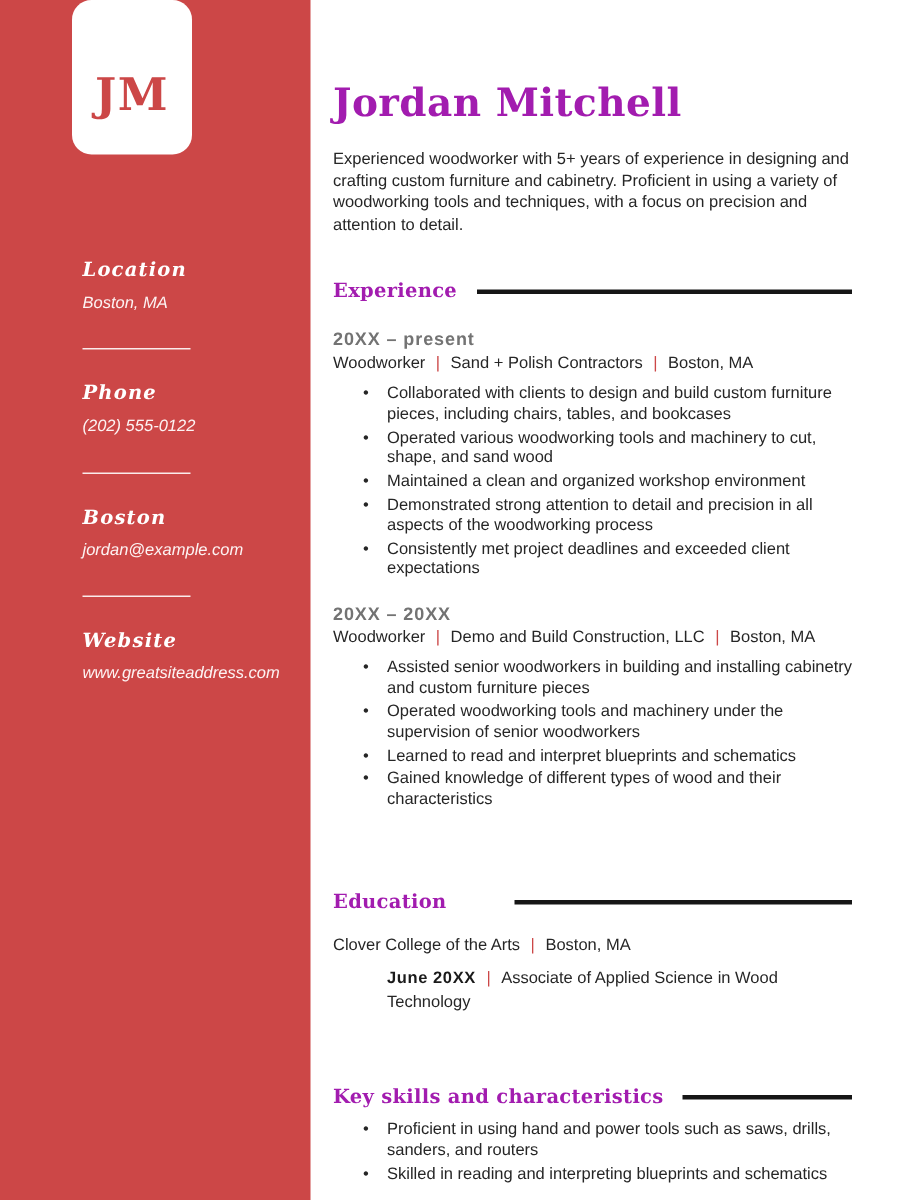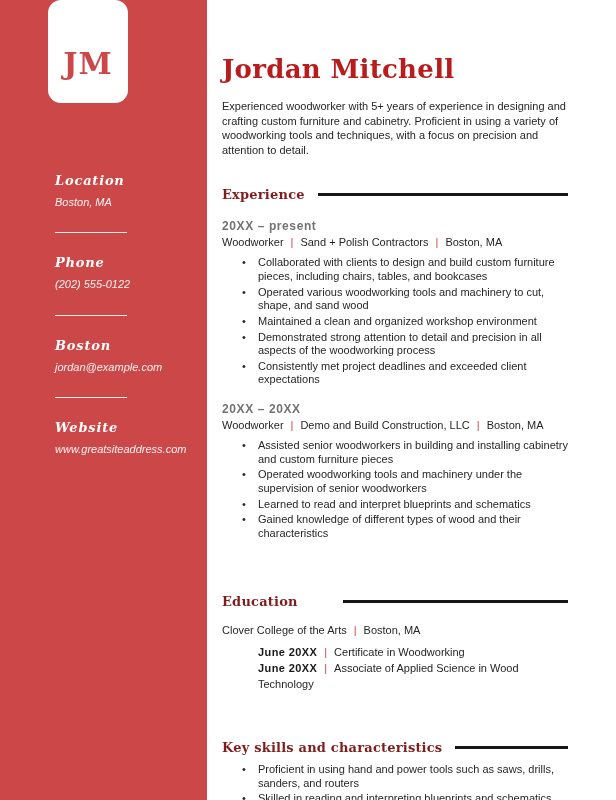--- a/index.html
+++ b/index.html
@@ -56,37 +56,37 @@
   
   .content {
     position: absolute; left: 222px; top: 0;
     width: 346px; padding-top: 55px;
   }
   h1.name {
     font-family: "DejaVu Serif", serif;
     font-weight: bold;
     font-size: 26px;
     line-height: 1.15;
-    color: #b91c1c;
+    color: #a21caf;
     letter-spacing: 0.3px;
   }
   .summary {
     margin-top: 14px;
     font-size: 11px;
     line-height: 1.33;
     color: #262626;
   }
   .section-heading {
     display: flex; align-items: center;
   }
   .section-heading h2 {
     font-family: "DejaVu Serif", serif;
     font-weight: bold;
     font-size: 13px;
-    color: #7f1d1d;
+    color: #a21caf;
     white-space: nowrap;
     letter-spacing: 0.2px;
   }
   .section-heading .rule {
     flex: 1; height: 3px;
     background: #161616;
     margin-left: 13px;
   }
   .heading-experience { margin-top: 30px; }
   .heading-education  { margin-top: 54px; gap: 32px; }
@@ -195,21 +195,20 @@
       </div>
 
     <div class="section-heading heading-education">
       <h2>Education</h2>
       <div class="rule"></div>
     </div>
     <div class="edu-school">
       <span>Clover College of the Arts</span><span class="pipe">|</span><span>Boston, MA</span>
     </div>
     <div class="degrees" id="degrees">
-        <div class="degree"><span class="degree-date">June 20XX</span><span class="pipe">|</span><span>Certificate in Woodworking</span></div>
         <div class="degree"><span class="degree-date">June 20XX</span><span class="pipe">|</span><span>Associate of Applied Science in Wood Technology</span></div>
       </div>
 
     <div class="section-heading heading-skills">
       <h2>Key skills and characteristics</h2>
       <div class="rule"></div>
     </div>
     <ul class="bullets skills-list" id="skills">
         <li>Proficient in using hand and power tools such as saws, drills, sanders, and routers</li>
         <li>Skilled in reading and interpreting blueprints and schematics</li>

